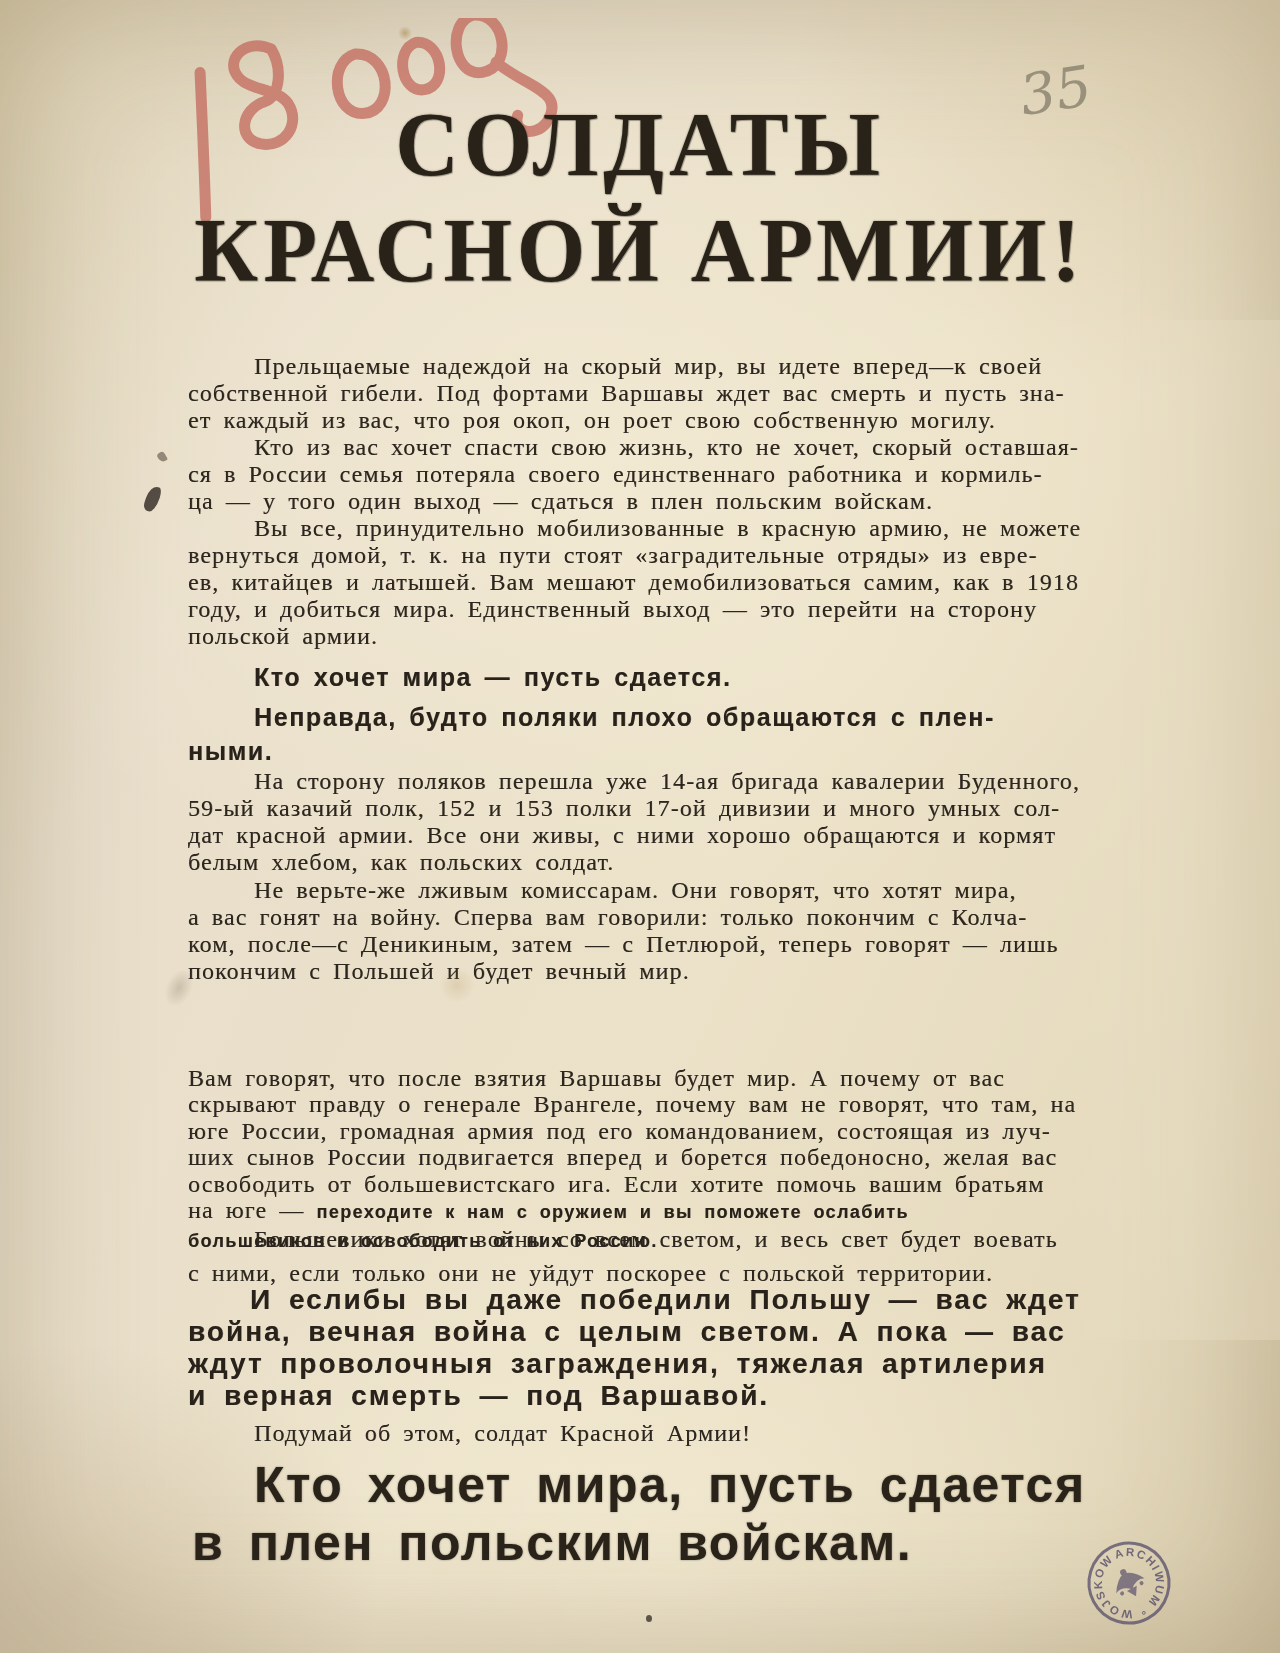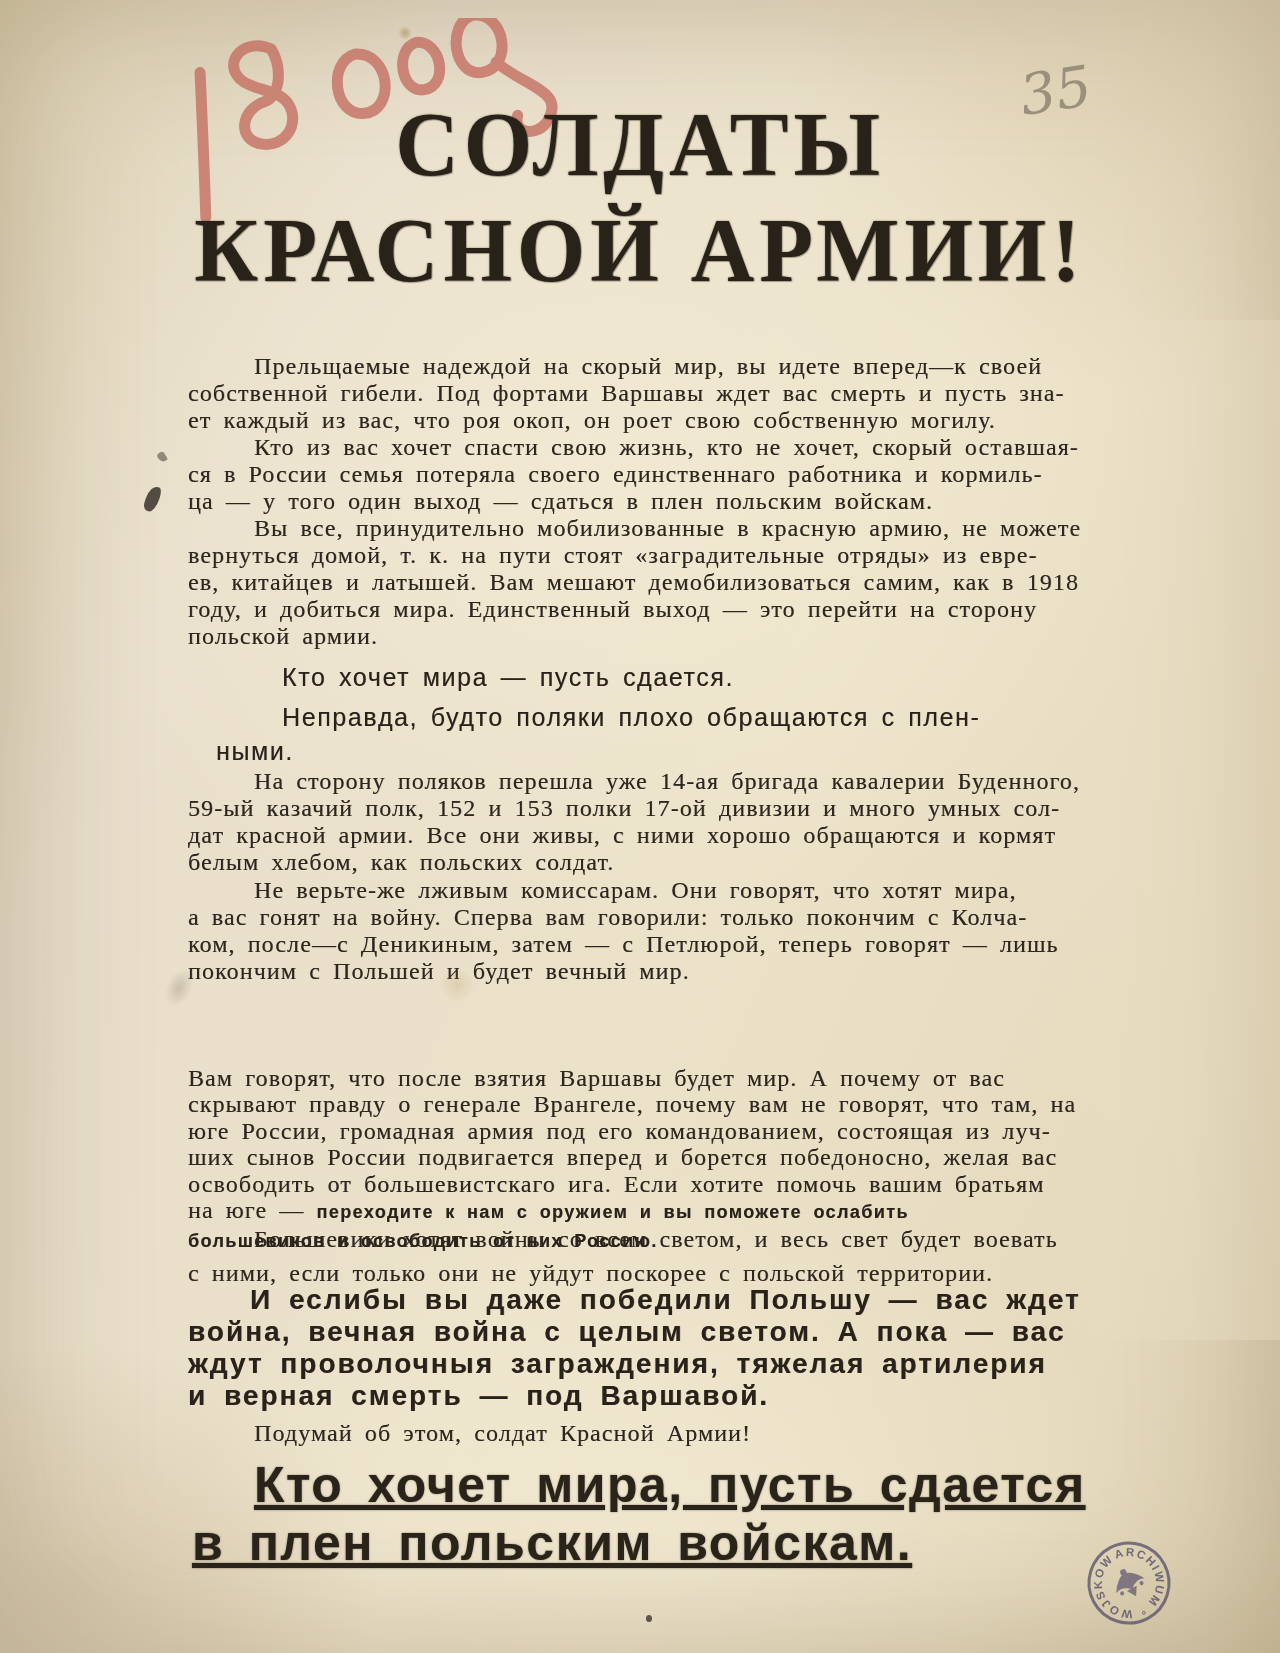--- a/index.html
+++ b/index.html
@@ -35,25 +35,24 @@
     position:absolute;left:188px;width:948px;
     white-space:pre-line;
     text-indent:66px;
     font-size:24px;line-height:27px;
     letter-spacing:1.1px;word-spacing:5px;
     color:#2d261e;
     text-shadow:0.4px 0.4px 0.5px rgba(45,38,30,0.45);
   }
   .sans-bold{
     font-family:"Liberation Sans",sans-serif;
-    font-weight:normal;
+    font-weight:bold;
     font-size:25px;line-height:34px;
     letter-spacing:1.6px;word-spacing:4px;
     color:#29221a;
-    margin-left:28px;
   }
   .inline-bold{
     font-family:"Liberation Sans",sans-serif;
     font-weight:bold;
     font-size:18px;
     letter-spacing:1.4px;
     color:#29221a;
   }
   .p6{line-height:26.5px;}
   .p7{line-height:34px;font-family:Liberation Serif, serif;}
@@ -67,21 +66,20 @@
   }
   .headline-final{
     font-family:"Liberation Sans",sans-serif;
     font-weight:bold;
     font-size:50px;line-height:58px;
     letter-spacing:1.5px;word-spacing:9px;
     text-indent:62px;
     left:192px;width:1030px;
     color:#2a231a;
     text-shadow:0 0 2px rgba(42,35,26,0.5);
-    text-decoration:underline;
   }
   
   .hw-svg{position:absolute;left:145px;top:18px;}
   .pencil-35{
     position:absolute;left:1020px;top:58px;
     font-family:"DejaVu Serif",serif;
     font-style:italic;
     font-size:56px;
     color:#8d8672;
     transform:rotate(-9deg);

